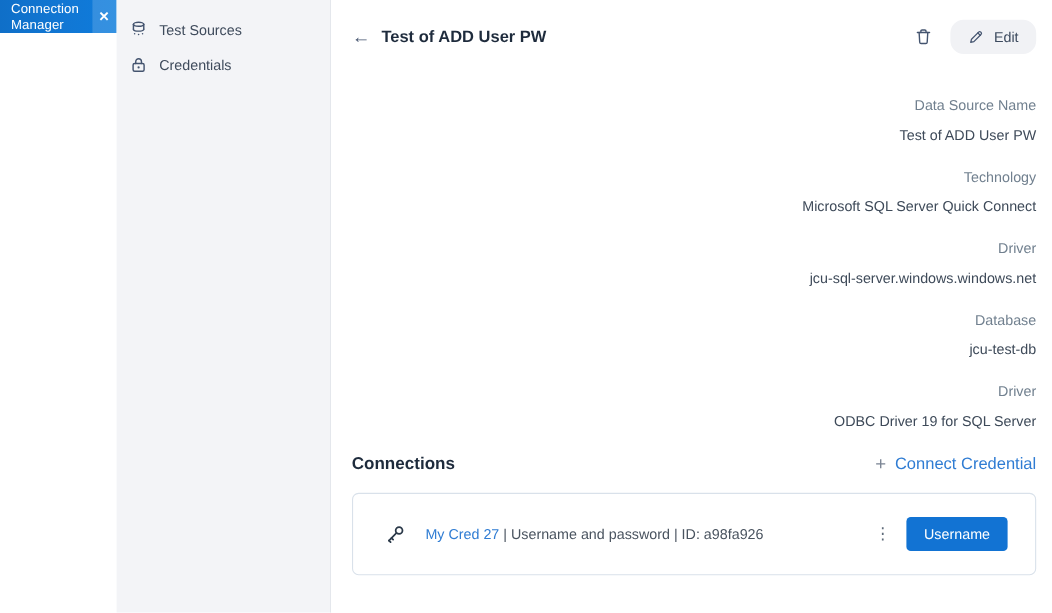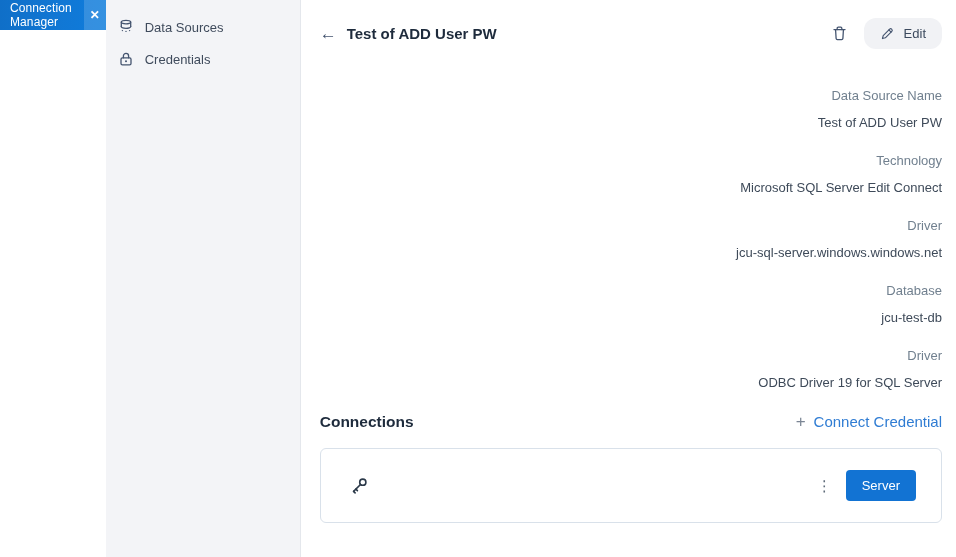--- a/index.html
+++ b/index.html
@@ -127,21 +127,21 @@
           <svg viewBox="0 0 16 16" width="16" height="16" fill="none" stroke="#44546f" stroke-width="1.3" stroke-linecap="round">
             <ellipse cx="8" cy="3.1" rx="4.7" ry="1.8"></ellipse>
             <path d="M3.3 3.1v4.4"></path>
             <path d="M12.7 3.1v4.4"></path>
             <path d="M3.3 7.5c0 1 2.1 1.8 4.7 1.8s4.7-.8 4.7-1.8"></path>
             <circle cx="4.4" cy="11.6" r="0.7" fill="#44546f" stroke="none"></circle>
             <circle cx="8" cy="12.4" r="0.7" fill="#44546f" stroke="none"></circle>
             <circle cx="11.6" cy="11.6" r="0.7" fill="#44546f" stroke="none"></circle>
           </svg>
         </span>
-        <span>Data Sources</span>
+        <span>Test Sources</span>
       </div>
       <div class="side-item">
         <span class="icon">
           <svg viewBox="0 0 16 16" width="16" height="16" fill="none" stroke="#44546f" stroke-width="1.3" stroke-linecap="round">
             <rect x="3" y="6.8" width="10" height="7" rx="1.4"></rect>
             <path d="M5.4 6.8V5a2.6 2.6 0 0 1 5.2 0v1.8"></path>
             <circle cx="8" cy="10.3" r="1" fill="#44546f" stroke="none"></circle>
           </svg>
         </span>
         <span>Credentials</span>
@@ -168,21 +168,21 @@
           </svg>
           <span>Edit</span>
         </button>
       </div>
 
       <div class="fields">
         <div class="field-label">Data Source Name</div>
         <div class="field-value">Test of ADD User PW</div>
 
         <div class="field-label">Technology</div>
-        <div class="field-value">Microsoft SQL Server Edit Connect</div>
+        <div class="field-value">Microsoft SQL Server Quick Connect</div>
 
         <div class="field-label">Driver</div>
         <div class="field-value">jcu-sql-server.windows.windows.net</div>
 
         <div class="field-label">Database</div>
         <div class="field-value">jcu-test-db</div>
 
         <div class="field-label">Driver</div>
         <div class="field-value">ODBC Driver 19 for SQL Server</div>
       </div>
@@ -198,20 +198,23 @@
 
       <div class="conn-card">
         <span class="key-wrap">
           <svg viewBox="0 0 20 20" width="20" height="20" fill="none" stroke="#2b3949" stroke-width="1.6" stroke-linecap="round">
             <circle cx="13.8" cy="6.2" r="3.1"></circle>
             <path d="M11.5 8.5L4.6 15.4"></path>
             <path d="M6.9 13.1l1.5 1.5"></path>
             <path d="M4.6 15.4l1.5 1.5"></path>
           </svg>
         </span>
+        <span class="conn-text">
+          <span class="conn-name">My Cred 27</span><span> | Username and password | ID: a98fa926</span>
+        </span>
         <span class="conn-spacer"></span>
         <span class="kebab-btn">⋮</span>
-        <button class="connect-btn">Server</button>
+        <button class="connect-btn">Username</button>
       </div>
 
     </div>
   </div>
 </div>
 
 </body></html>

